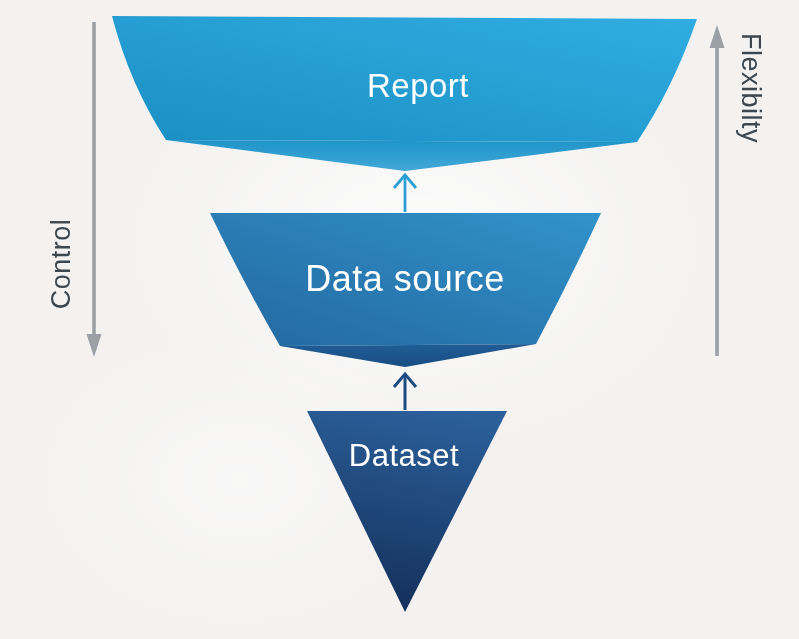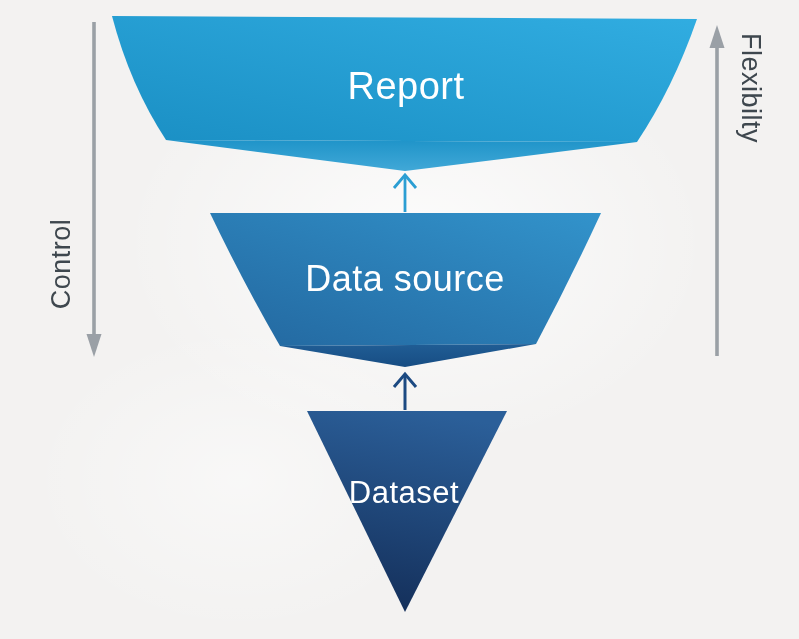--- a/index.html
+++ b/index.html
@@ -25,23 +25,23 @@
   svg.diagram { position: absolute; left: 0; top: 0; }
 
   .funnel-label {
     position: absolute;
     transform: translate(-50%, -50%);
     color: #ffffff;
     white-space: nowrap;
     letter-spacing: 0.5px;
     font-weight: 500;
   }
-  .label-report      { left: 406px; top: 86px;  font-size: 38px; }
+  .label-report      { left: 418px; top: 86px;  font-size: 33px; }
   .label-datasource  { left: 405px; top: 279px; font-size: 36px; }
-  .label-dataset     { left: 404px; top: 456px; font-size: 31px; margin-top: 37px; }
+  .label-dataset     { left: 404px; top: 456px; font-size: 31px; }
 
   .axis-label {
     position: absolute;
     color: #3e474e;
     font-size: 27px;
     white-space: nowrap;
     letter-spacing: 0.5px;
   }
   .label-control {
     left: 61px; top: 264px;

